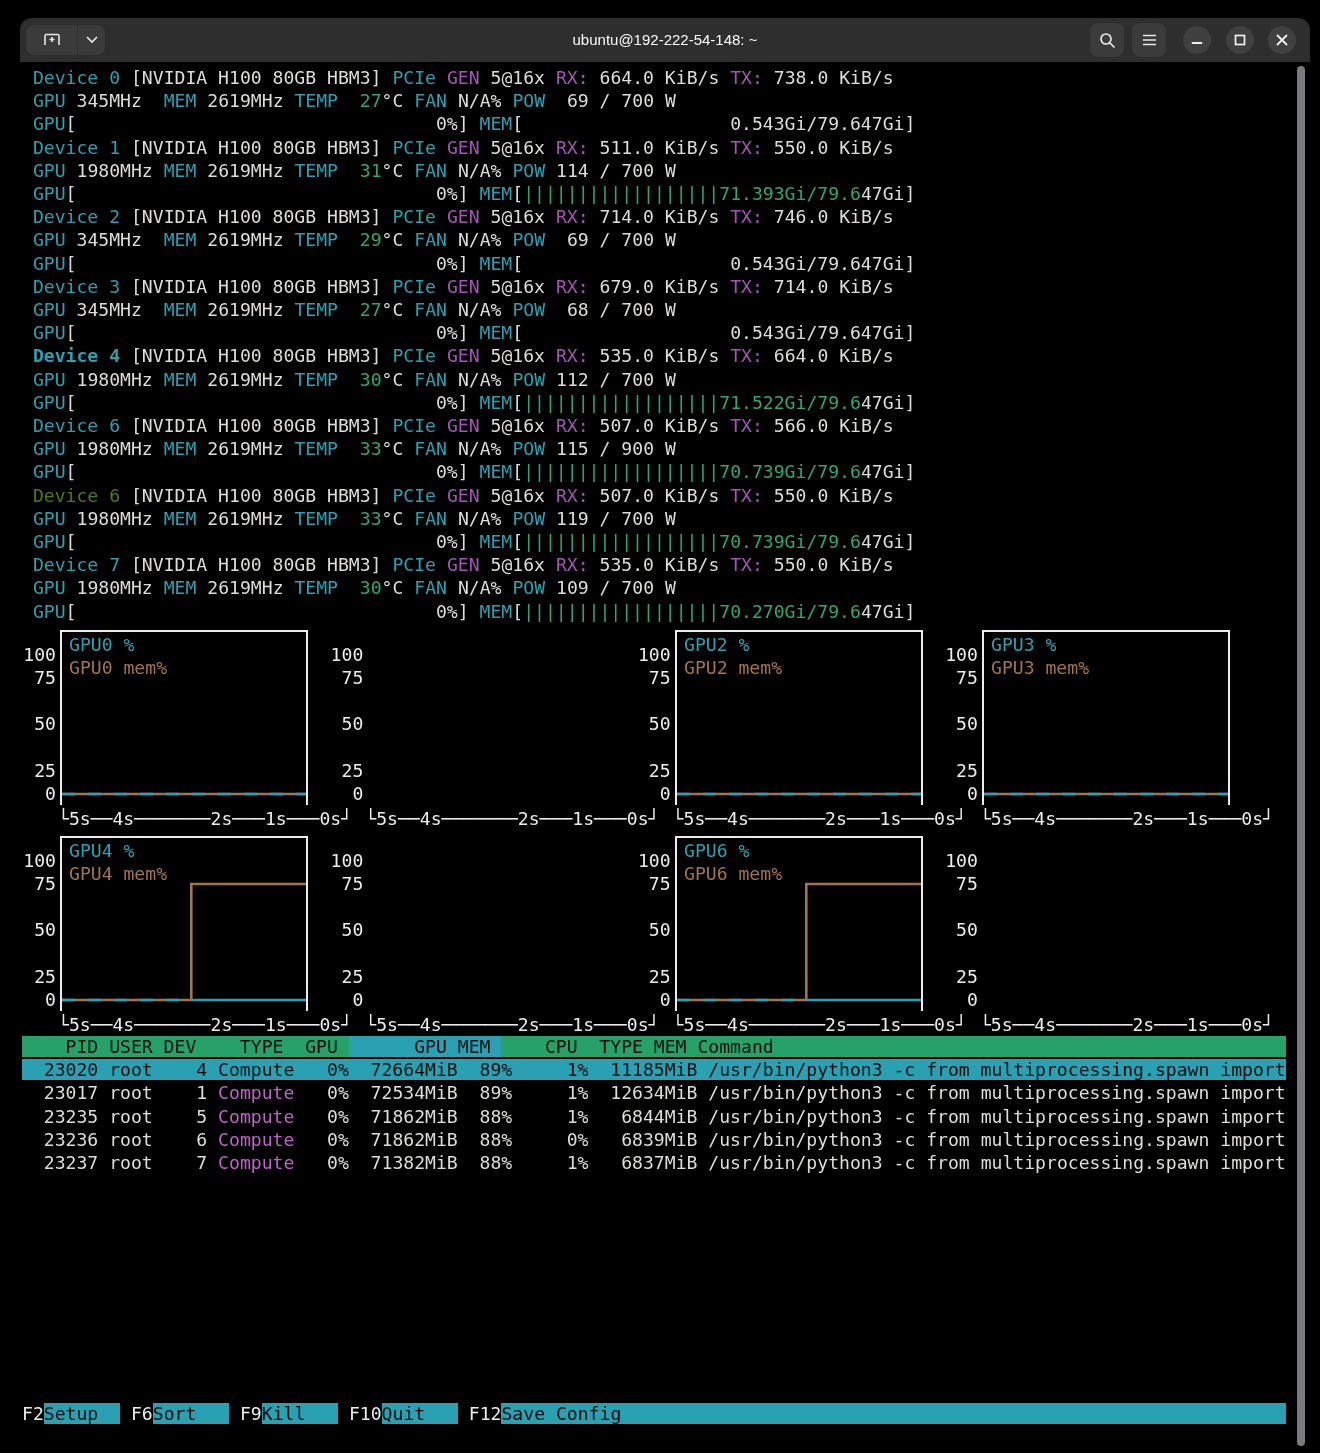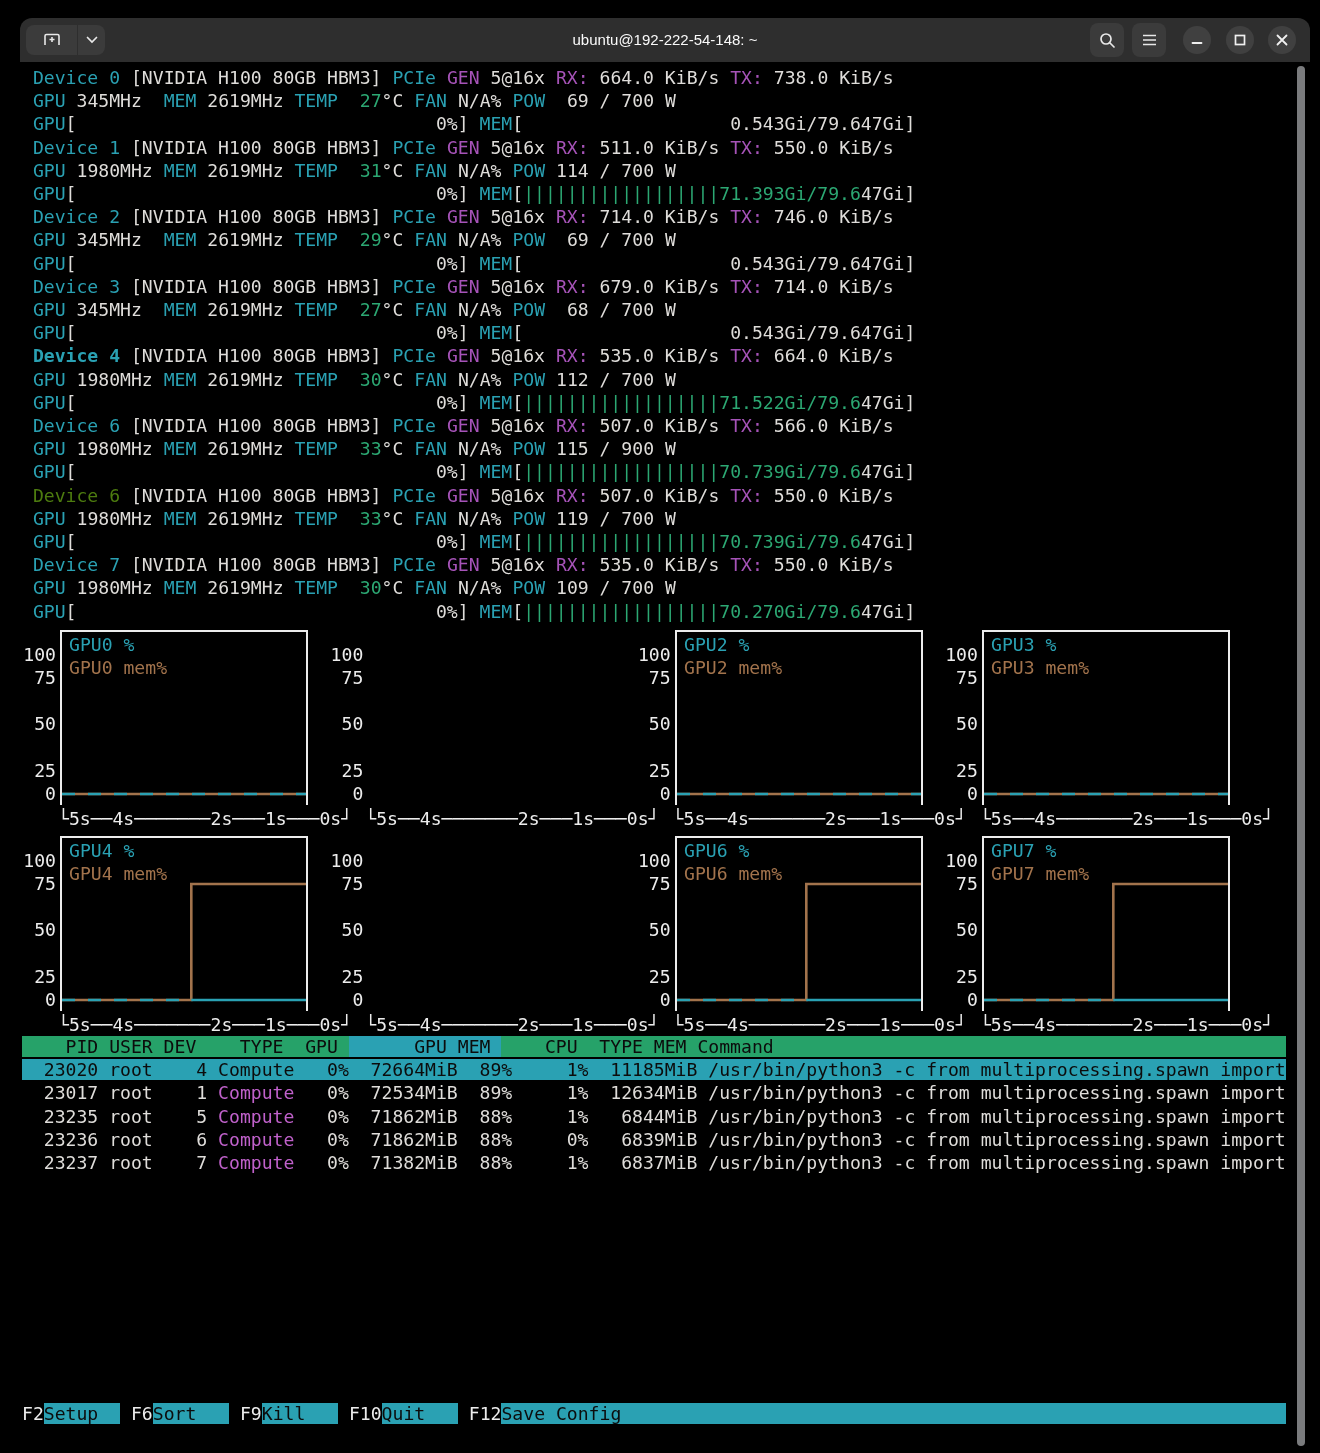--- a/index.html
+++ b/index.html
@@ -224,30 +224,20 @@
       </svg>
     </div>
     <div class="xaxis">└5s──4s───────2s───1s───0s┘</div>
   </div>
         <div class="chart" style="left:921.9px;top:770px">
     <div class="ylab" style="top:13.4px">100</div>
           <div class="ylab" style="top:36.4px">75</div>
           <div class="ylab" style="top:82.4px">50</div>
           <div class="ylab" style="top:129.4px">25</div>
           <div class="ylab" style="top:152.4px">0</div>
-    <div class="plot">
-      <svg width="248" height="176">
-        <path d="M1 175 L1 1 L247 1 L247 175" fill="none" stroke="#ececec" stroke-width="2"></path>
-        <text x="9" y="21" fill="#2aa1b3">GPU7 %</text>
-        <text x="9" y="44" fill="#a2734c">GPU7 mem%</text>
-        <path d="M2 164 H131.3 V48 H246" fill="none" stroke="#a2734c" stroke-width="2.6"></path>
-              <path d="M2 164 H131.3" stroke="#2aa1b3" stroke-width="2.6" stroke-dasharray="13 13"></path>
-              <path d="M131.3 164 H246" stroke="#2aa1b3" stroke-width="2.6"></path>
-      </svg>
-    </div>
     <div class="xaxis">└5s──4s───────2s───1s───0s┘</div>
   </div>
       </div>
     <div id="ptable">
         <div class="line" style="top:969px"><span style="color:#0c0c0c;background:#26a269;">    PID USER DEV    TYPE  GPU </span><span style="color:#0c0c0c;background:#2aa1b3;">      GPU MEM </span><span style="color:#0c0c0c;background:#26a269;">    CPU  TYPE MEM Command                                               </span></div>
         <div class="line" style="top:992.2px"><span style="color:#0c0c0c;background:#2aa1b3;">  23020 root    4 Compute   0%  72664MiB  89%     1%  11185MiB /usr/bin/python3 -c from multiprocessing.spawn import</span></div>
         <div class="line" style="top:1015.4px"><span>  23017 root    1 </span><span style="color:#c061cb;">Compute</span><span>   0%  72534MiB  89%     1%  12634MiB /usr/bin/python3 -c from multiprocessing.spawn import</span></div>
         <div class="line" style="top:1038.6px"><span>  23235 root    5 </span><span style="color:#c061cb;">Compute</span><span>   0%  71862MiB  88%     1%   6844MiB /usr/bin/python3 -c from multiprocessing.spawn import</span></div>
         <div class="line" style="top:1061.8px"><span>  23236 root    6 </span><span style="color:#c061cb;">Compute</span><span>   0%  71862MiB  88%     0%   6839MiB /usr/bin/python3 -c from multiprocessing.spawn import</span></div>
         <div class="line" style="top:1085.0px"><span>  23237 root    7 </span><span style="color:#c061cb;">Compute</span><span>   0%  71382MiB  88%     1%   6837MiB /usr/bin/python3 -c from multiprocessing.spawn import</span></div>

